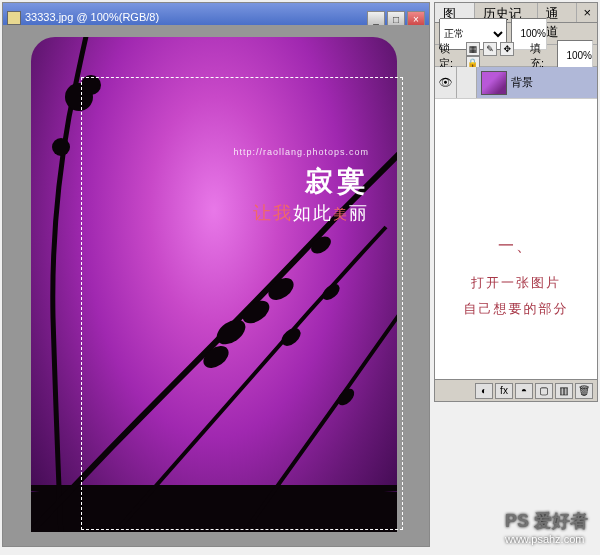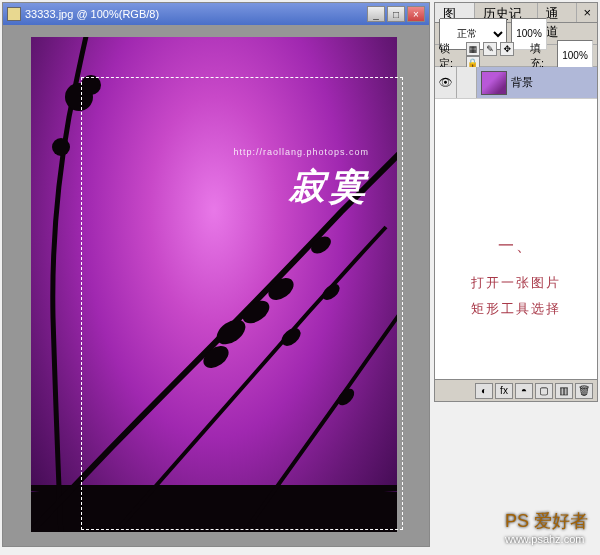--- a/index.html
+++ b/index.html
@@ -1,66 +1,66 @@
 <!DOCTYPE html>
 <html><head>
 <meta charset="utf-8">
 <style>
 * { margin: 0; padding: 0; box-sizing: border-box; font-family: "Microsoft YaHei", sans-serif; }
 body { width: 600px; height: 555px; background: #f0f0f0; position: relative; overflow: hidden; }
 
 .doc-window { position: absolute; left: 2px; top: 2px; width: 428px; height: 545px; background: #d4d0c8; border: 1px solid #888; }
-.titlebar { height: 22px; background: linear-gradient(#7a96df, #4a6fc8); display: flex; align-items: center; padding: 2px 4px; color: #fff; font-size: 11px; }
+.titlebar { height: 22px; background: linear-gradient(#7a96df, #4a6fc8); display: flex; padding: 8px 4px; color: #fff; font-size: 11px; }
 .titlebar-icon { width: 14px; height: 14px; background: #e8d890; margin-right: 4px; border: 1px solid #666; }
 .titlebar-text { flex: 1; }
 .win-controls { display: flex; gap: 2px; }
 .win-btn { width: 18px; height: 16px; background: linear-gradient(#f0f0f0, #c0c0c0); border: 1px solid #888; font-size: 10px; display: flex; align-items: center; justify-content: center; cursor: pointer; color: #333; }
 .win-btn.close { background: linear-gradient(#e88,#c44); color: #fff; }
 
 .canvas-area { position: absolute; top: 22px; left: 0; right: 0; bottom: 0; background: #969696; overflow: hidden; }
-.canvas-img { position: absolute; left: 28px; top: 12px; width: 366px; height: 495px; background: radial-gradient(ellipse at 50% 35%, #e878e8 0%, #c848c8 25%, #a028b0 50%, #681878 75%, #380848 100%); }
+.canvas-img { position: absolute; left: 28px; top: 12px; width: 366px; height: 495px; background: radial-gradient(ellipse at 50% 35%, #e878e8 0%, #c848c8 25%, #a028b0 50%, #681878 75%, #380848 100%); border-radius: 24px; }
 .overlay-text { position: absolute; right: 28px; top: 110px; color: #fff; text-align: right; }
-.ot-big { font-size: 36px; letter-spacing: 4px; font-weight: bold; font-style: italic; }
+.ot-big { font-size: 28px; letter-spacing: 4px; font-weight: bold; }
 .ot-url { font-size: 9px; letter-spacing: 1px; opacity: 0.85; margin-bottom: 6px; }
 .ot-line2 { font-size: 18px; letter-spacing: 2px; }
 .ot-line2 .accent1 { color: #f06868; }
 .ot-line2 .accent2 { color: #f06868; font-size: 14px; }
 
 .marquee { position: absolute; left: 50px; top: 40px; width: 322px; height: 453px; border: 1.5px dashed #fff; pointer-events: none; }
 
 
 .silh { position: absolute; inset: 0; }
 
 
 .panels { position: absolute; left: 434px; top: 2px; width: 164px; height: 400px; background: #d4d0c8; border: 1px solid #888; display: flex; flex-direction: column; }
 .panel-tabs { height: 20px; display: flex; background: #d4d0c8; border-bottom: 1px solid #888; font-size: 13px; }
 .panel-tab { padding: 2px 8px; border-right: 1px solid #aaa; cursor: pointer; }
 .panel-tab.active { background: #e8e8e8; }
 .panel-x { margin-left: auto; padding: 2px 6px; cursor: pointer; }
 .panel-row { height: 22px; display: flex; align-items: center; padding: 0 4px; gap: 4px; font-size: 11px; border-bottom: 1px solid #aaa; }
-.panel-row select, .panel-row input { font-size: 10px; height: 32px; text-align: center; }
+.panel-row select, .panel-row input { font-size: 10px; height: 32px; }
 .blend-sel { width: 68px; }
 .opacity-input { width: 36px; text-align: right; border: 1px inset #ccc; }
 .lock-icons span { display: inline-block; width: 14px; height: 14px; border: 1px solid #888; font-size: 9px; text-align: center; line-height: 13px; background: #eee; }
 
 .layer-list { flex: 1; background: #fff; overflow: auto; }
 .layer-row { display: flex; align-items: center; height: 32px; border-bottom: 1px solid #ccc; background: #b0b8d8; font-size: 11px; }
 .layer-eye { width: 22px; height: 100%; display: flex; align-items: center; justify-content: center; border-right: 1px solid #aaa; background: #e8e8e8; }
 .layer-link { width: 20px; height: 100%; border-right: 1px solid #aaa; background: #e8e8e8; }
 .layer-thumb { width: 26px; height: 24px; margin: 0 4px; border: 1px solid #555; background: linear-gradient(135deg, #b858d8 40%, #782888 80%); }
 .layer-name { }
 
 .panel-footer { height: 22px; background: #d4d0c8; border-top: 1px solid #888; display: flex; align-items: center; justify-content: flex-end; gap: 2px; padding: 0 4px; }
 .ftr-btn { width: 18px; height: 16px; background: #e0e0e0; border: 1px solid #888; font-size: 10px; display: flex; align-items: center; justify-content: center; cursor: pointer; }
 
 .instructions { position: absolute; left: 434px; top: 230px; width: 164px; color: #a83848; font-size: 13px; text-align: center; letter-spacing: 2px; line-height: 2; }
 .instr-num { font-size: 16px; margin-bottom: 8px; }
 
 .watermark { position: absolute; right: 12px; bottom: 10px; color: rgba(255,255,255,0.85); text-shadow: 0 0 3px #000; font-size: 13px; }
-.watermark .logo { font-weight: normal; font-size: 18px; color: #a16207; }
+.watermark .logo { font-weight: bold; font-size: 18px; color: #737373; }
 .watermark .dom { color: #fff; font-size: 11px; display: block; }
 </style>
 </head>
 <body>
 
 <div class="doc-window">
   <div class="titlebar">
     <div class="titlebar-icon"></div>
     <div class="titlebar-text">33333.jpg @ 100%(RGB/8)</div>
     <div class="win-controls">
@@ -86,20 +86,23 @@
         <ellipse cx="290" cy="208" rx="11" ry="7" transform="rotate(-35 290 208)" fill="#0a0408"></ellipse>
         <path d="M80,500 Q150,420 225,335 Q290,260 355,190" stroke="#0a0408" stroke-width="4" fill="none"></path>
         <ellipse cx="260" cy="300" rx="11" ry="7" transform="rotate(-40 260 300)" fill="#0a0408"></ellipse>
         <ellipse cx="300" cy="255" rx="10" ry="6" transform="rotate(-40 300 255)" fill="#0a0408"></ellipse>
         <path d="M210,500 Q260,430 310,360 Q345,310 370,275" stroke="#0a0408" stroke-width="4" fill="none"></path>
         <ellipse cx="315" cy="360" rx="10" ry="6" transform="rotate(-45 315 360)" fill="#0a0408"></ellipse>
       </svg>
       <div class="overlay-text">
         <div class="ot-url">http://raollang.photops.com</div>
         <div class="ot-big">寂寞</div>
+        <div class="ot-line2">
+          <span class="accent1">让我</span><span>如此</span><span class="accent2">美</span><span>丽</span>
+        </div>
       </div>
       <div class="marquee"></div>
     </div>
   </div>
 </div>
 
 <div class="panels">
   <div class="panel-tabs">
     <div class="panel-tab active">图层</div>
     <div class="panel-tab">历史记录</div>
@@ -135,19 +138,19 @@
     <div class="ftr-btn">◓</div>
     <div class="ftr-btn">▢</div>
     <div class="ftr-btn">▥</div>
     <div class="ftr-btn">🗑</div>
   </div>
 </div>
 
 <div class="instructions">
   <div class="instr-num">一、</div>
   <div>打开一张图片</div>
-  <div>矩形工具选择</div>
+  <div>自己想要的部分</div>
 </div>
 
 <div class="watermark">
   <span class="logo">PS 爱好者</span>
   <span class="dom">www.psahz.com</span>
 </div>
 
 </body></html>

